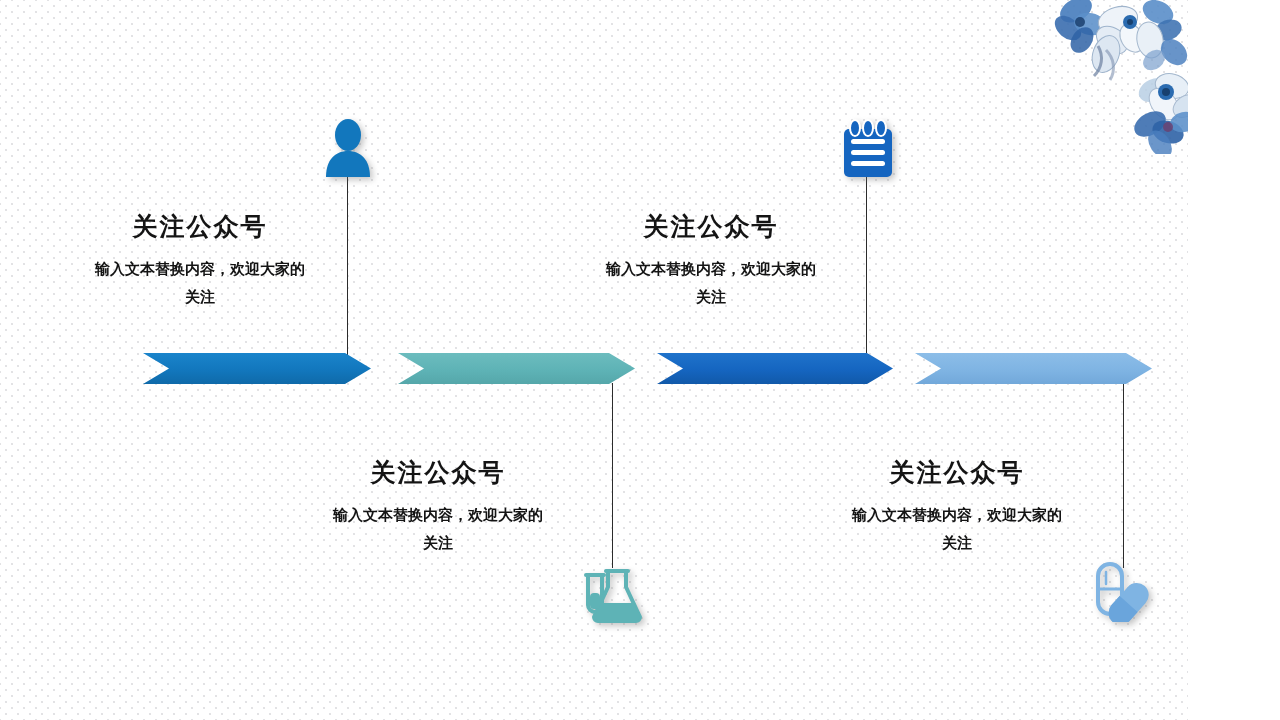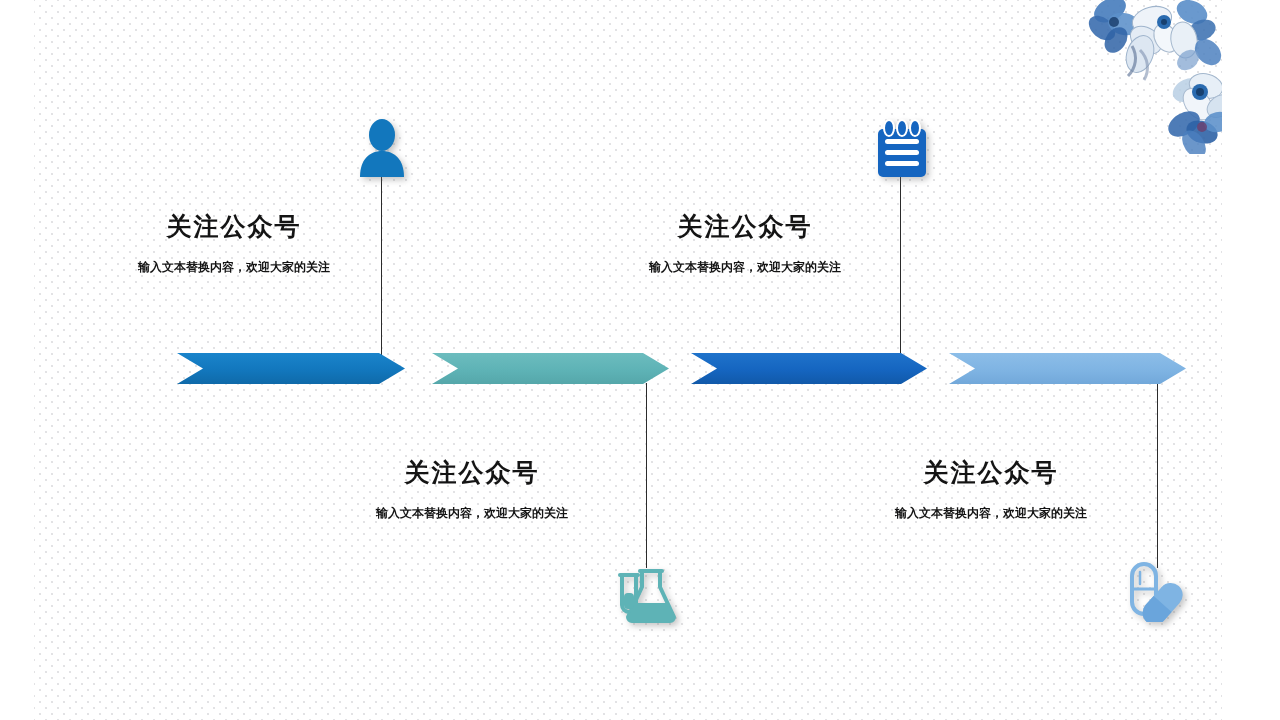--- a/index.html
+++ b/index.html
@@ -14,21 +14,20 @@
   #slide {
     position:relative;
     width:1188px; height:720px;
     background-color:#ffffff;
     background-image:
       radial-gradient(circle, rgba(160,160,168,0.30) 0.8px, transparent 0.9px),
       radial-gradient(circle, rgba(160,160,168,0.30) 0.8px, transparent 0.9px);
     background-size:12px 12px, 12px 12px;
     background-position:0 0, 6px 6px;
     overflow:hidden;
-    margin-left:34px;
   }
 
   
   .floral {
     position:absolute;
     top:-6px; right:-8px;
     width:150px; height:160px;
     pointer-events:none;
   }
 
@@ -62,21 +61,21 @@
     font-size:25px;
     color:#141414;
     letter-spacing:2px;
     line-height:1.2;
     white-space:nowrap;
   }
 
   .tb-body {
     font-family:"Liberation Serif", serif;
     font-weight:bold;
-    font-size:12px;
+    font-size:15px;
     color:#141414;
     line-height:1.85;
     margin-top:14px;
   }
 </style>
 </head>
 <body>
 
 <div id="slide">
 

